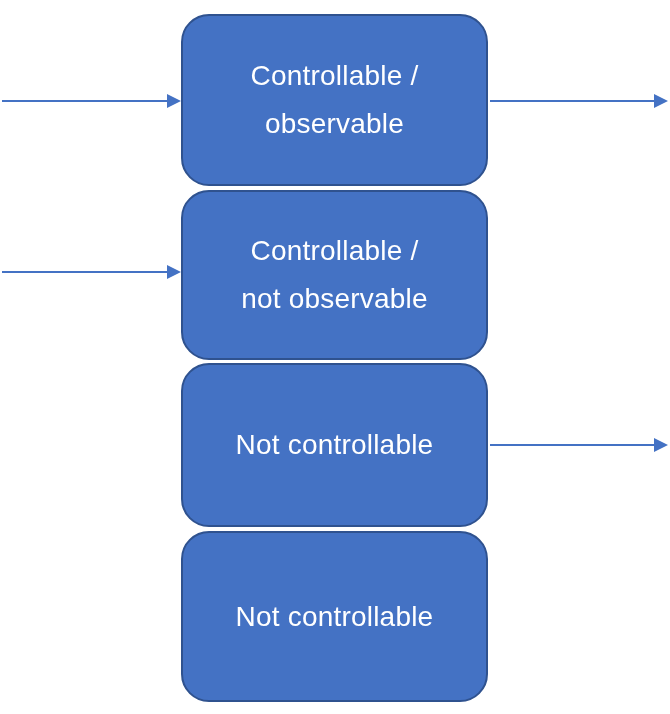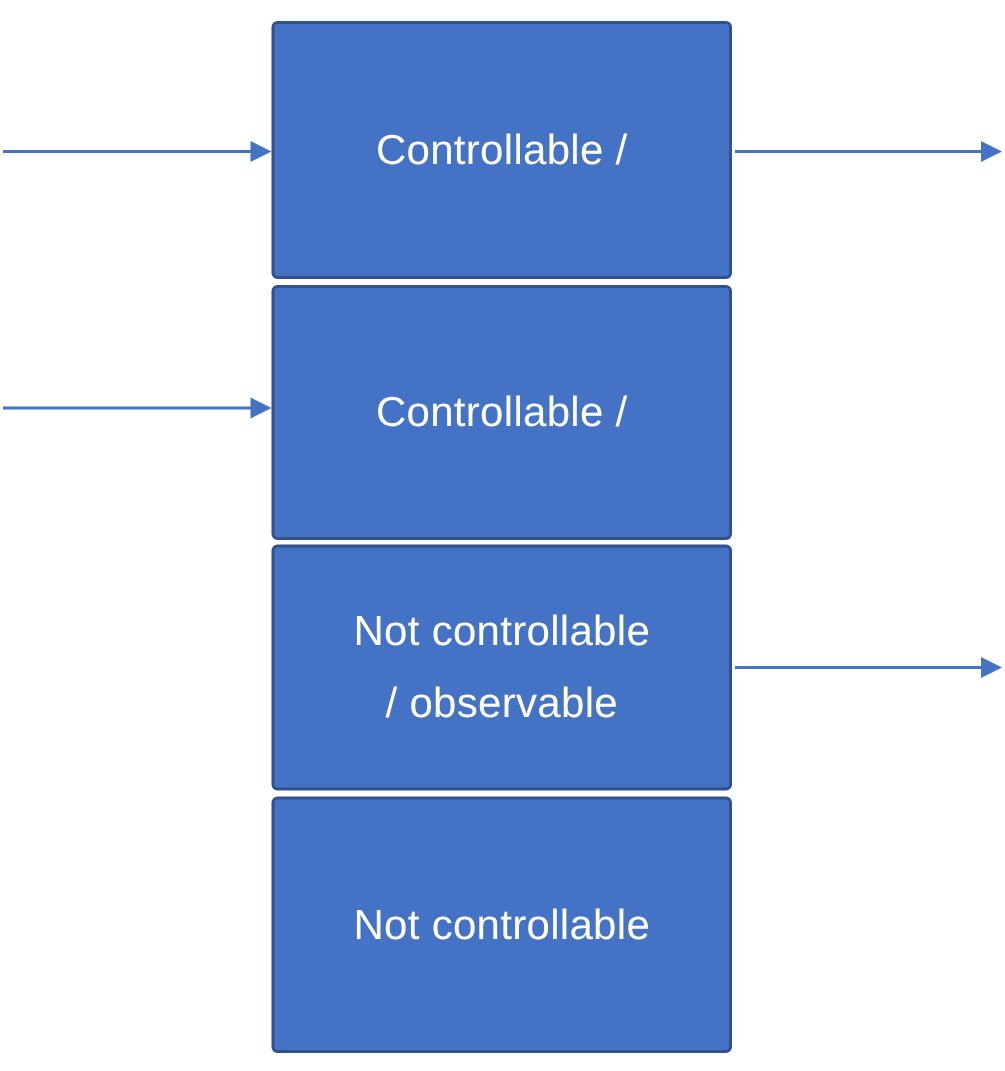--- a/index.html
+++ b/index.html
@@ -18,21 +18,21 @@
     background: var(--canvas-bg);
     overflow: hidden;
     font-family: "Liberation Sans", sans-serif;
   }
   .box {
     position: absolute;
     left: 181px;
     width: 307px;
     background: var(--box-fill);
     border: 2px solid var(--box-border);
-    border-radius: 4px;
+    border-radius: 28px;
     display: flex;
     align-items: center;
     justify-content: center;
     text-align: center;
   }
   .box-label {
     color: var(--text-color);
     font-size: 28px;
     line-height: 48px;
     font-weight: 400;
@@ -72,33 +72,34 @@
   </svg>
 
   <svg id="arrow-out-3" class="arrow" width="182" height="20" viewBox="0 0 182 20" aria-hidden="true">
     <line x1="2" y1="10" x2="167" y2="10"></line>
     <polygon points="166,3 180,10 166,17"></polygon>
   </svg>
 
   <div id="box-1" class="box">
     <div class="box-label">
       <span>Controllable /</span>
+      <span>observable</span>
     </div>
   </div>
 
   <div id="box-2" class="box">
     <div class="box-label">
       <span>Controllable /</span>
+      <span>not observable</span>
     </div>
   </div>
 
   <div id="box-3" class="box">
     <div class="box-label">
       <span>Not controllable</span>
-      <span>/ observable</span>
     </div>
   </div>
 
   <div id="box-4" class="box">
     <div class="box-label">
       <span>Not controllable</span>
     </div>
   </div>
 
 </div>

